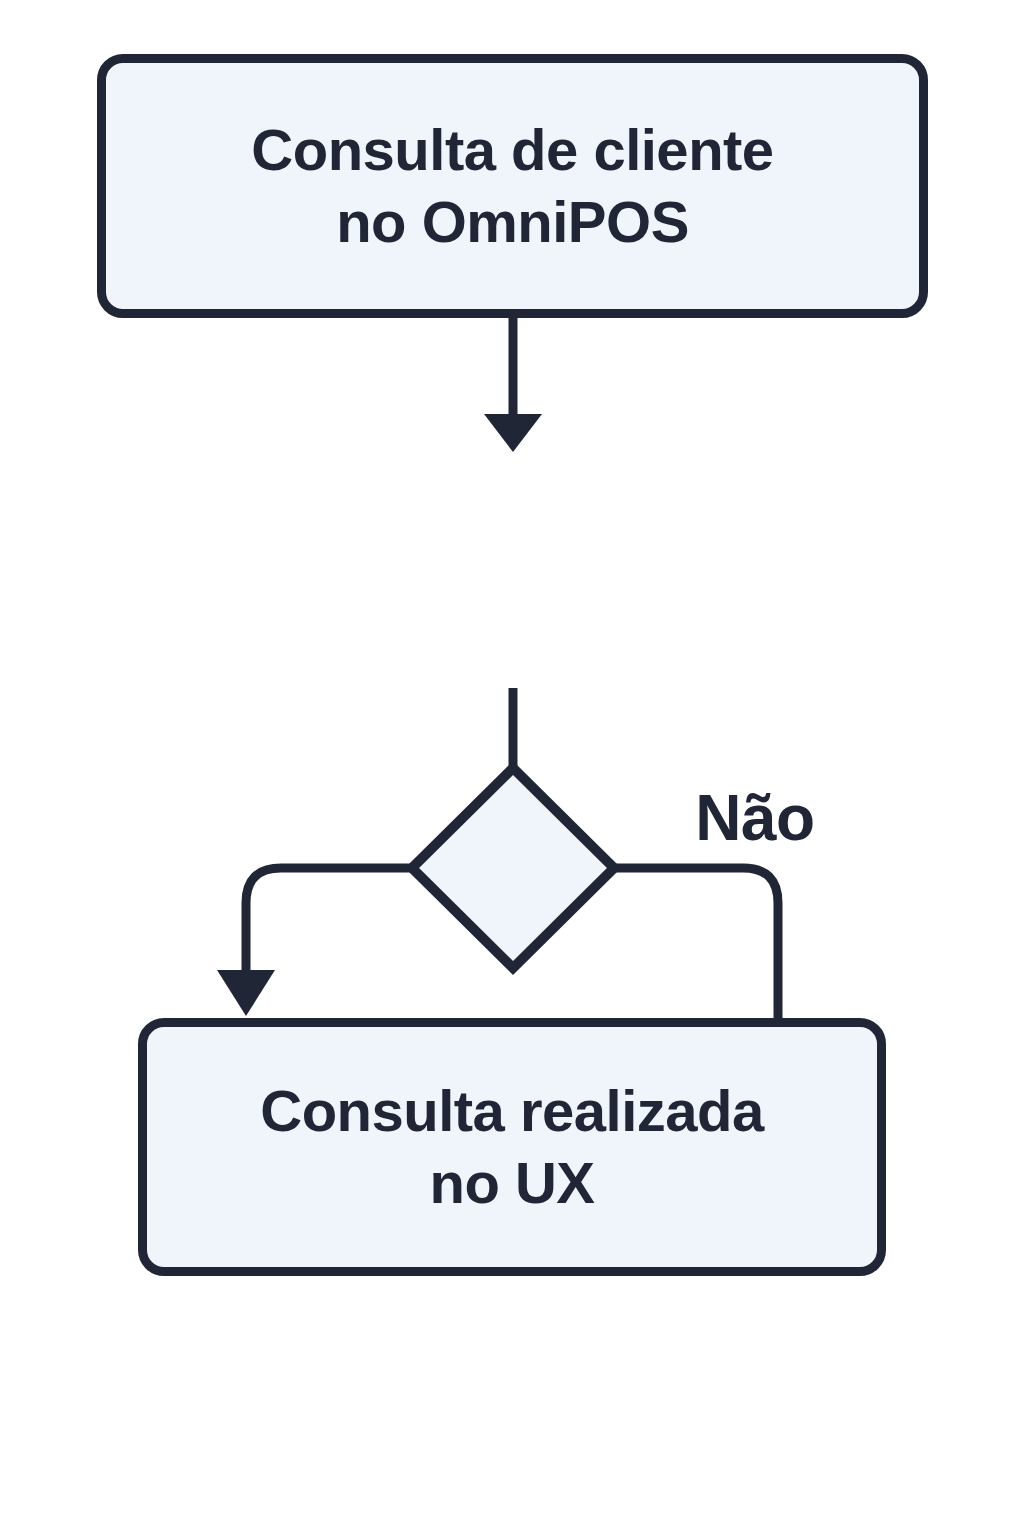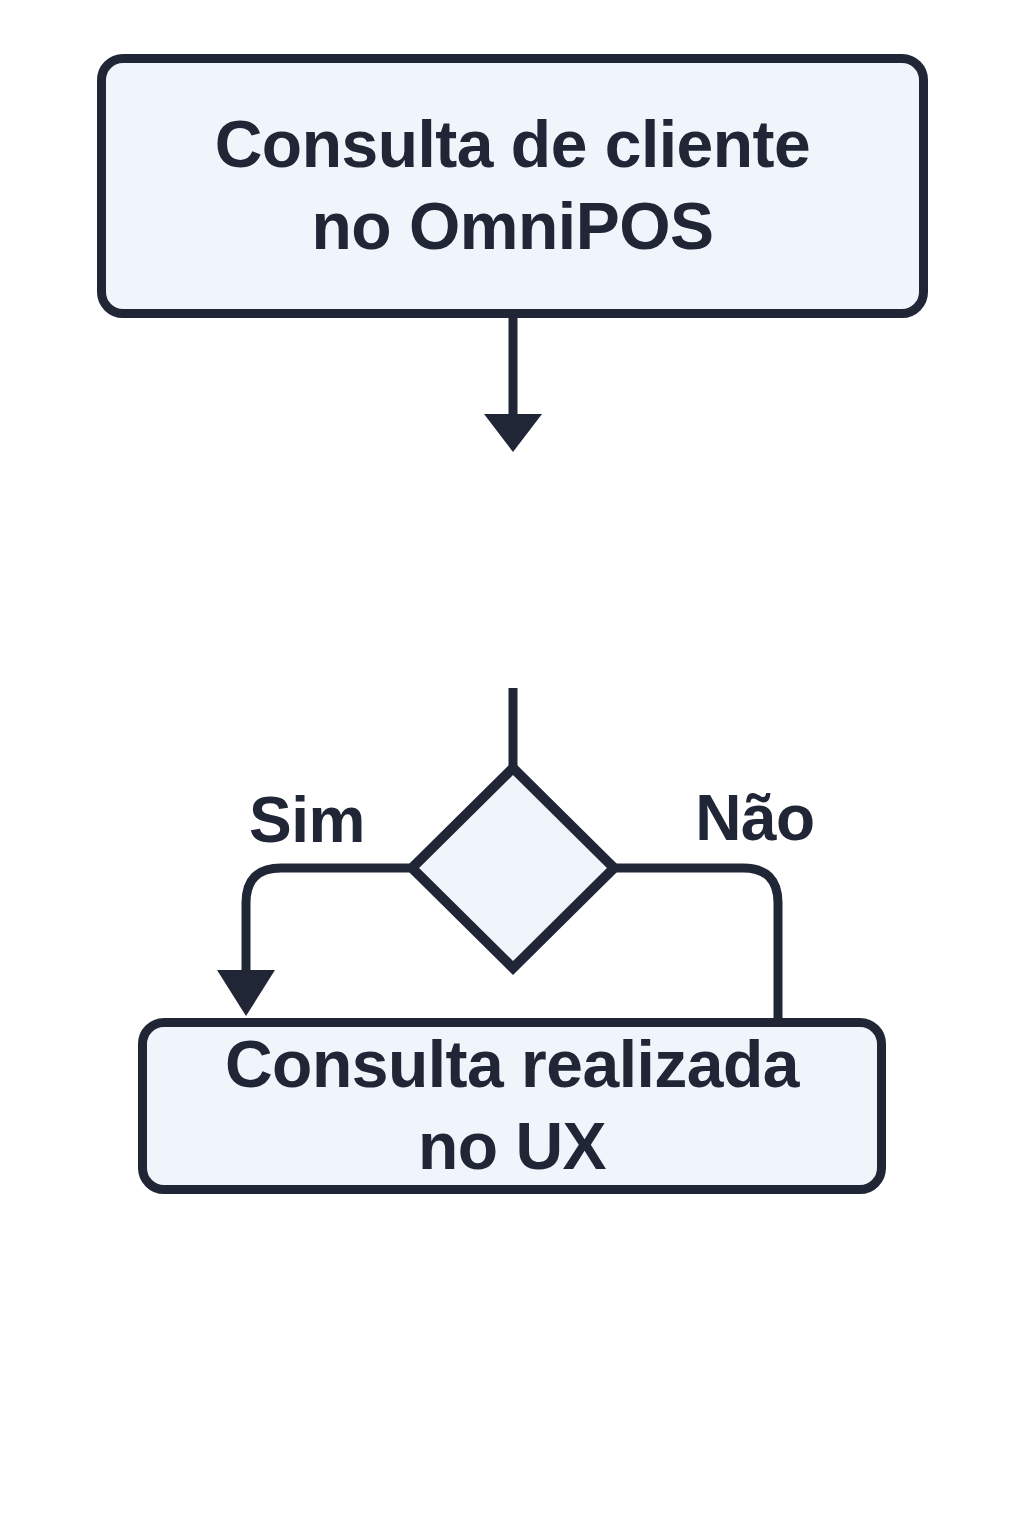--- a/index.html
+++ b/index.html
@@ -40,34 +40,34 @@
   .node{
     position:absolute;
     background:var(--node-fill);
     border:9px solid var(--ink);
     display:flex;
     flex-direction:column;
     align-items:center;
     justify-content:center;
     text-align:center;
     font-weight:700;
-    font-size:66px;
+    font-size:58px;
     line-height:1.24;
     letter-spacing:-0.5px;
   }
   .node.rect{
     border-radius:26px;
   }
   .node.ellipse{
     border-radius:50%;
     border-width:10px;
   }
   .node-start{left:97px;top:54px;width:831px;height:264px;}
   .node-decision{left:293px;top:445px;width:440px;height:244px;font-size:64px;}
-  .node-end{left:138px;top:1018px;width:748px;height:176px;}
+  .node-end{left:138px;top:1018px;width:748px;height:258px;}
   .branch-label{
     position:absolute;
     transform:translate(-50%,-50%);
     font-weight:700;
     font-size:64px;
     letter-spacing:-0.5px;
     white-space:nowrap;
   }
   .label-yes{left:307px;top:820px;}
   .label-no{left:731px;top:818px;margin-left:24px;}
@@ -91,21 +91,20 @@
 
     <path class="edge" d="M 614 868 L 743 868 Q 778 868 778 903 L 778 1018"></path>
   </svg>
 
   <div class="node rect node-start">
     <div>Consulta de cliente</div>
     <div>no OmniPOS</div>
   </div>
 
 
-  <div class="branch-label label-yes">Sim</div>
   <div class="branch-label label-no">Não</div>
 
   <div class="node rect node-end">
     <div>Consulta realizada</div>
     <div>no UX</div>
   </div>
 
 </div>
 
 </body></html>

